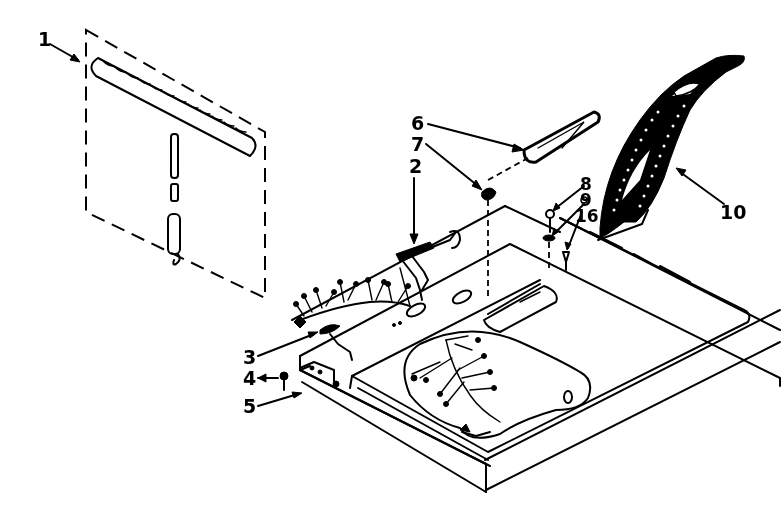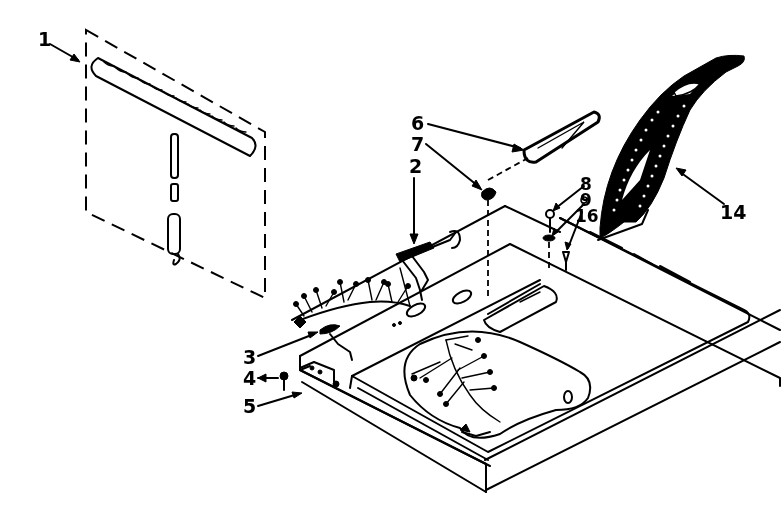--- a/index.html
+++ b/index.html
@@ -226,16 +226,16 @@
   </g>
 </svg>
 
 <div class="callout" style="left:38px;top:30px;">1</div>
 <div class="callout" style="left:411px;top:114px;">6</div>
 <div class="callout" style="left:411px;top:135px;">7</div>
 <div class="callout" style="left:409px;top:157px;">2</div>
 <div class="callout" style="left:580px;top:176px;font-size:17px;">8</div>
 <div class="callout" style="left:580px;top:192px;font-size:17px;">9</div>
 <div class="callout" style="left:575px;top:208px;font-size:17px;">16</div>
-<div class="callout" style="left:720px;top:203px;">14</div>
+<div class="callout" style="left:720px;top:203px;">10</div>
 <div class="callout" style="left:243px;top:348px;">3</div>
 <div class="callout" style="left:243px;top:369px;">4</div>
 <div class="callout" style="left:243px;top:397px;">5</div>
 
 </body></html>

